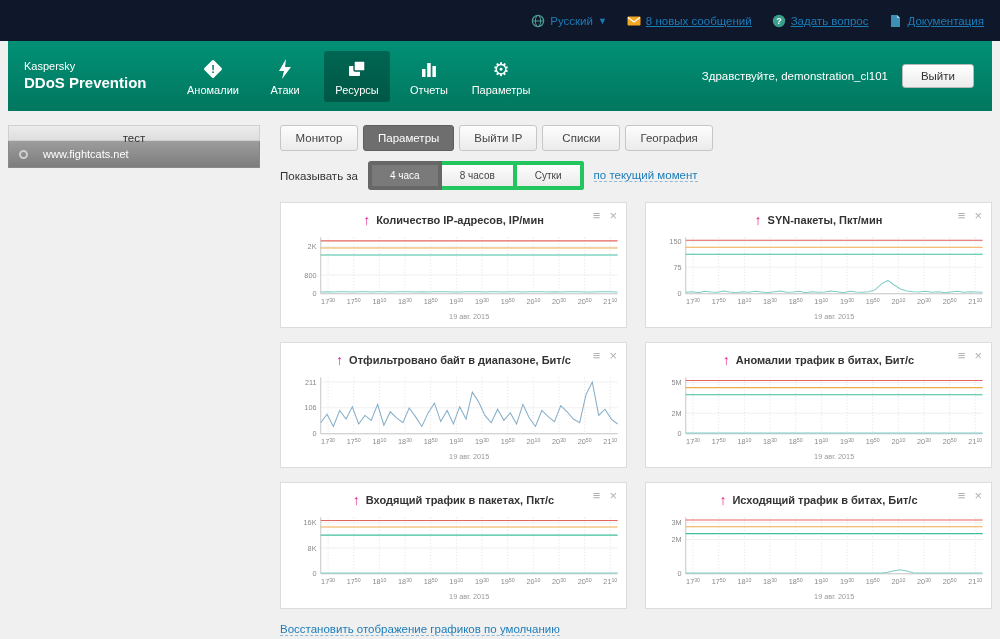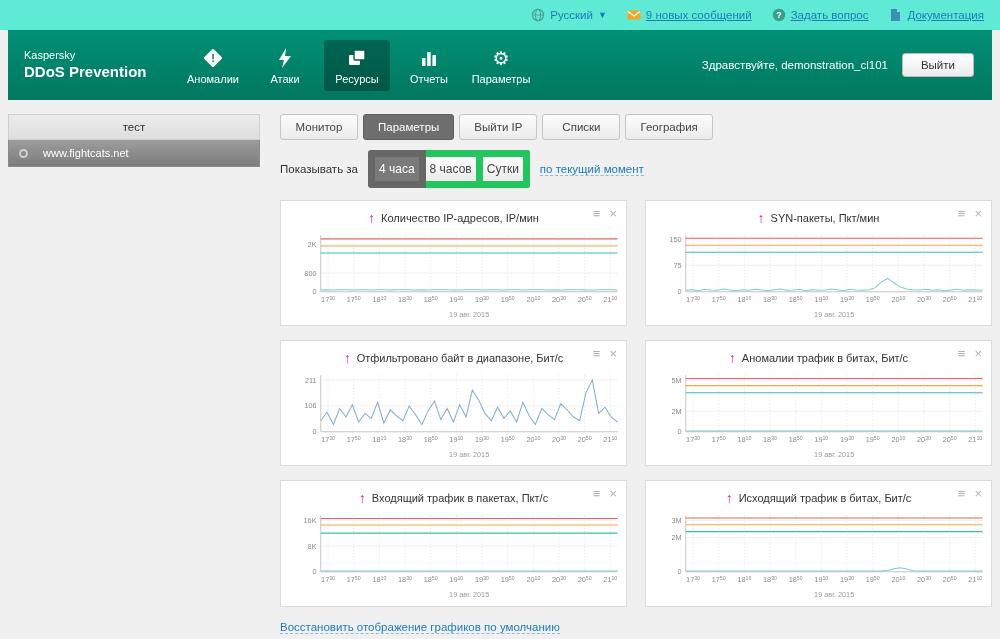--- a/index.html
+++ b/index.html
@@ -1,19 +1,19 @@
 <!DOCTYPE html>
 <html><head>
 <meta charset="utf-8">
 <style>
   * { margin:0; padding:0; box-sizing:border-box; }
   html,body { width:1000px; height:639px; overflow:hidden; background:#f0f0f0;
     font-family:"Liberation Sans","DejaVu Sans",sans-serif; }
   
-  .topstrip { height:30px; background:#5eead4; display:flex; justify-content:flex-end;
+  .topstrip { height:41px; background:#0f172a; display:flex; justify-content:flex-end;
     align-items:center; gap:20px; padding:0 16px; font-size:11.5px; }
   .toplink { display:flex; align-items:center; gap:5px; color:#1c7cb8; cursor:pointer; }
   .toplink .lbl { text-decoration:underline; }
   .toplink .lbl.nou { text-decoration:none; }
   .caret { font-size:9px; color:#1c7cb8; }
   .mini-icon { width:14px; height:14px; display:inline-block; }
   
   .appbar { height:70px; background:linear-gradient(#019176,#01775f); margin:0 8px;
     display:flex; align-items:center; padding-left:16px;justify-content:center; }
   .brand { width:150px; color:#fff; line-height:1.2; }
@@ -27,48 +27,48 @@
   .nav-item .gear-glyph { display:block; font-size:19px; line-height:22px; height:22px;
     margin-bottom:4px; font-family:"DejaVu Sans",sans-serif; }
   .appbar-right { margin-left:auto; display:flex; align-items:center; gap:14px;
     padding-right:18px; color:#fff; font-size:11.5px; }
   .logout-btn { background:linear-gradient(#ffffff,#ececec); border:1px solid #b9b9b9;
     border-radius:3px; padding:5px 18px; font-size:11.5px; color:#333; cursor:pointer; }
   
   .layout { display:flex; gap:20px; padding:14px 8px 0; }
   .sidebar { width:252px; flex-shrink:0; }
   .sidebar-header { background:linear-gradient(#ececec,#dedede); border:1px solid #cfcfcf;
-    height:26px; line-height:24px; text-align:center; font-size:11.5px; color:#333; }
+    height:16px; line-height:24px; text-align:center; font-size:11.5px; color:#333; }
   .sidebar-item { height:27px; background:linear-gradient(#9d9d9d,#7d7d7d); color:#fff;
     display:flex; align-items:center; gap:15px; padding:0 10px; font-size:11px;
     cursor:pointer; border:1px solid #8a8a8a; border-top:none; }
   .dot { width:9px; height:9px; border:2px solid #cfcfcf; border-radius:50%; flex-shrink:0; }
   .content { flex:1; min-width:0; }
   
   .tabs { display:flex; gap:5px; }
   .tab { min-width:78px; padding:6px 14px; font-size:11.5px; color:#444;
     background:linear-gradient(#fdfdfd,#ebebeb); border:1px solid #c6c6c6;
     border-radius:3px; cursor:pointer; font-family:inherit; }
   .tab.active { background:#6e6e6e; border-color:#5e5e5e; color:#fff; }
   .filter-row { display:flex; align-items:center; gap:10px; margin-top:10px;
     font-size:11.5px; color:#333; }
   .seg { display:flex; }
-  .seg button { padding:5px 4px; font-size:12px; color:#444; cursor:pointer;
-    background:linear-gradient(#fdfdfd,#ebebeb); border:7px solid #22c55e; font-family:inherit; }
+  .seg button { padding:5px 18px; font-size:10px; color:#444; cursor:pointer;
+    background:linear-gradient(#fdfdfd,#ebebeb); border:4px solid #22c55e; font-family:inherit; }
   .seg button + button { border-left:none; }
   .seg button:first-child { border-radius:3px 0 0 3px; }
   .seg button:last-child { border-radius:0 3px 3px 0; }
   .seg button.active { background:#7a7a7a; border-color:#676767; color:#fff; }
   .pseudo-link { color:#1c7cb8; border-bottom:1px dashed #8fb9d6; cursor:pointer; font-size:11.5px; }
   
   .charts-grid { display:grid; grid-template-columns:1fr 1fr; gap:14px 18px; margin-top:12px; }
   .panel { background:#fff; border:1px solid #dcdcdc; padding-bottom:2px; }
   .panel-head { position:relative; padding-top:7px; height:26px; display:flex;
     align-items:center; justify-content:center; gap:6px; }
-  .panel-title { font-size:11px; font-weight:normal; color:#333;text-align:center; }
+  .panel-title { font-size:11px; font-weight:bold; color:#333;text-align:center; }
   .up-arrow { color:#e6198c; font-weight:bold; font-size:14px; line-height:12px; }
   .panel-actions { position:absolute; right:9px; top:6px; display:flex; gap:9px;
     color:#b0b0b0; font-size:13px; line-height:13px; }
   .panel-actions span { cursor:pointer; }
   svg.chart { display:block; width:100%; height:auto; }
   svg.chart text { font-family:"Liberation Sans","DejaVu Sans",sans-serif; }
   
   .reset-row { margin:10px 0 8px; }
   .footer-strip { margin-top:2px; height:12px; background:#fbfbfb; border-top:1px solid #e4e4e4; }
 </style>
@@ -87,21 +87,21 @@
     <span class="lbl nou">Русский</span>
     <span class="caret">▼</span>
   </a>
   <a class="toplink">
     <span class="mini-icon">
       <svg width="14" height="14" viewBox="0 0 14 14">
           <rect x="0.5" y="2.5" width="13" height="9" rx="1" fill="#f5a623"></rect>
           <polyline points="1,3.5 7,8 13,3.5" fill="none" stroke="#fff" stroke-width="1.2"></polyline>
         </svg>
     </span>
-    <span class="lbl">9 новых сообщений</span>
+    <span class="lbl">8 новых сообщений</span>
   </a>
   <a class="toplink">
     <span class="mini-icon">
       <svg width="14" height="14" viewBox="0 0 14 14">
           <circle cx="7" cy="7" r="6.2" fill="#3a9e8d"></circle>
           <text x="7" y="10.2" text-anchor="middle" font-size="9" font-weight="bold" fill="#fff">?</text>
         </svg>
     </span>
     <span class="lbl">Задать вопрос</span>
   </a>

